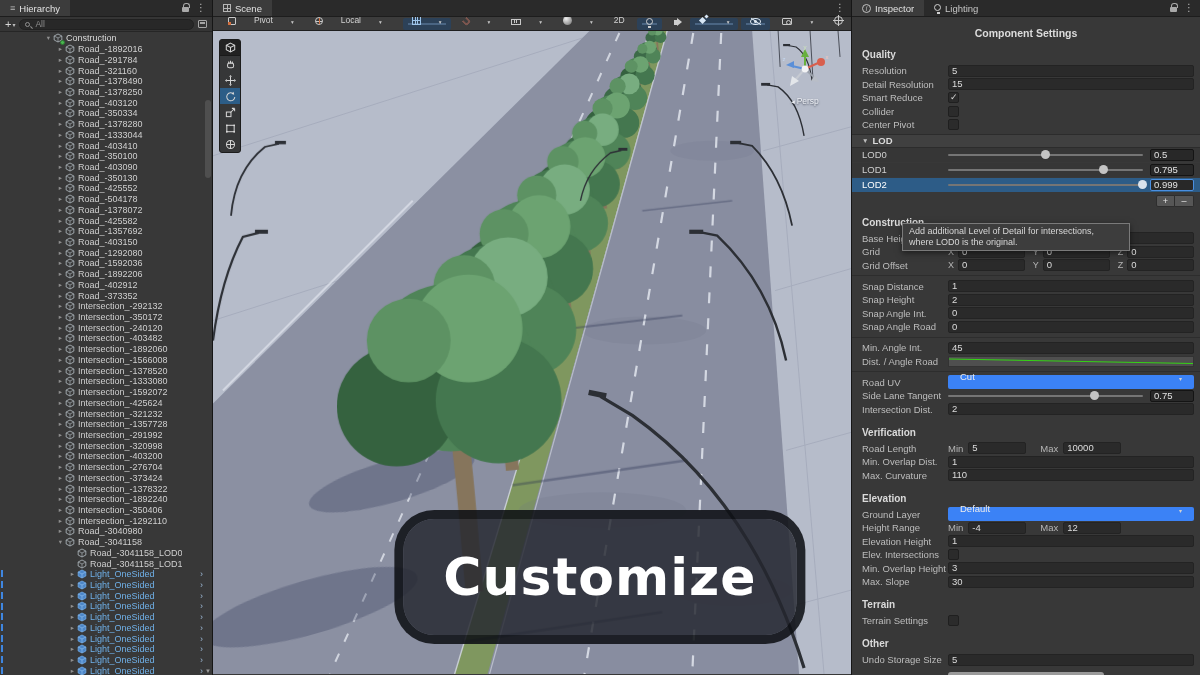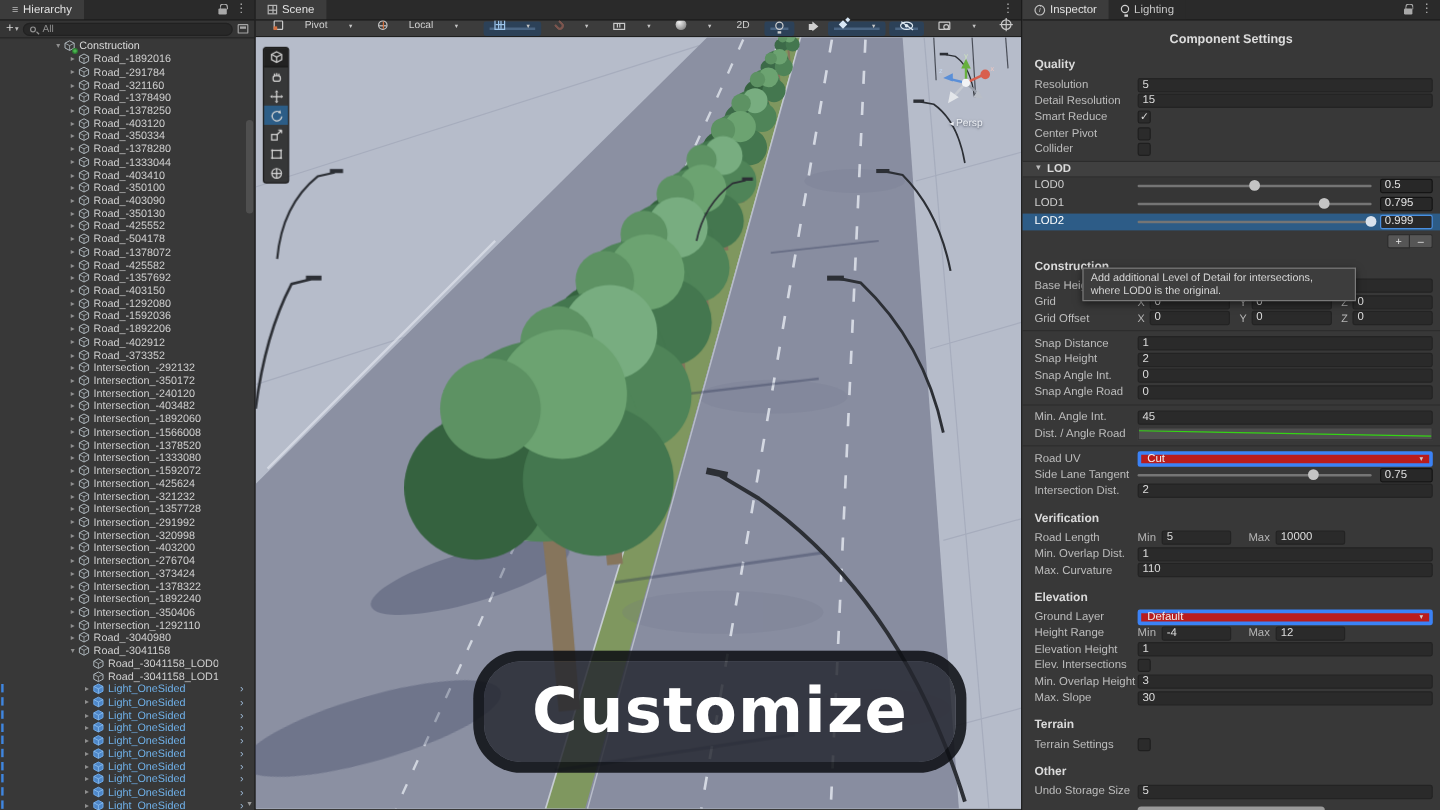--- a/index.html
+++ b/index.html
@@ -87,37 +87,37 @@
   .tool{height:16px;display:flex;align-items:center;justify-content:center}
   .tool.first{background:#222;border-bottom:1px solid #1a1a1a}
   .tool.sel{background:#2c5d87}
   .tool svg{width:11px;height:11px;stroke:#d6d6d6;fill:none;stroke-width:1.1}
   .tool svg .f{fill:#d6d6d6;stroke:none}
   
   .gizmo{position:absolute;right:18px;top:14px;width:56px;text-align:center}
   .gizmo .plabel{margin-top:1px;font-size:8.5px;color:#eceff4;text-shadow:0 1px 2px rgba(20,25,40,.7)}
   .gizmo .plabel::before{content:"◂ ";font-size:7px}
   
-  .badge-overlay{position:absolute;left:387px;bottom:30px;transform:translateX(-50%);background:rgba(35,38,46,.82);border:9px solid rgba(14,16,21,.88);border-radius:40px;padding:12px 40px;background-clip:padding-box}
+  .badge-overlay{position:absolute;left:387px;bottom:30px;transform:translateX(-50%);background:rgba(35,38,46,.82);border:9px solid rgba(14,16,21,.88);border-radius:40px;padding:28px 40px;background-clip:padding-box}
   .badge-overlay span{font-family:"DejaVu Sans","Liberation Sans",sans-serif;font-weight:800;font-size:52px;letter-spacing:1px;color:#fff}
   
   .inspector{background:#383838;border-right:none;font-size:9.5px}
   .ititle{text-align:center;font-weight:bold;font-size:10.5px;color:#dcdcdc;padding:10px 0 2px}
   .ihead{font-weight:bold;font-size:10px;color:#dadada;padding:8px 10px 3px}
   .irow{display:flex;align-items:center;height:12px;margin:1.5px 6px 1.5px 10px}
   .ilabel{width:86px;flex:none;color:#bdbdbd;font-size:9.5px;white-space:nowrap}
   .ifield{flex:1;height:12px;background:#2a2a2a;border:1px solid #232323;border-radius:2px;color:#dcdcdc;padding:0 3px;line-height:10px;font-size:9.5px}
   .cbx{position:relative;width:11px;height:11px;background:#2b2b2b;border:1px solid #1f1f1f;border-radius:2px}
   .cbx.checked::after{content:"✓";position:absolute;left:1px;top:-1px;font-size:9px;color:#d8d8d8}
   .axis{color:#b5b5b5;font-size:9px;margin:0 4px 0 0}
   .vec .ifield{margin-right:8px}
   .vec .ifield:last-child{margin-right:0}
   .mm-lab{color:#b5b5b5;font-size:9.5px;margin-right:5px}
   .mm-f{width:58px;flex:none;margin-right:14px}
-  .dd{flex:1;height:13px;background:#b91c1c;border:3px solid #3b82f6;border-radius:2px;color:#ececec;display:flex;align-items:center;padding:0 5px;font-size:9.5px}
+  .dd{flex:1;height:13px;background:#b91c1c;border:7px solid #3b82f6;border-radius:2px;color:#ececec;display:flex;align-items:flex-end;padding:0 5px;font-size:9.5px}
   .dd .car{margin-left:auto;font-size:6px;color:#d0d0d0}
   .hr{height:1px;background:#2d2d2d;margin:4px 0 4px 0}
   
   .foldout{display:flex;align-items:center;gap:4px;height:14px;background:#404040;border-top:1px solid #2c2c2c;border-bottom:1px solid #2c2c2c;padding:0 10px;font-weight:bold;color:#dadada;font-size:9.5px;margin-top:3px}
   .foldout .fa{font-size:6.5px;color:#bdbdbd}
   .lodrow{display:flex;align-items:center;height:14px;padding:0 6px 0 10px;background:#363636;margin-bottom:1px}
   .lodrow.selected{background:#2d5c87}
   .lodrow .llbl{width:86px;flex:none;font-size:9.5px;color:#cfcfcf}
   .lodrow.selected .llbl{color:#fff}
   .track{position:relative;flex:1;height:2px;background:#757575;border-radius:1px}
@@ -1299,25 +1299,25 @@
     </div>
     <div class="irow">
       <span class="ilabel">Detail Resolution</span>
       <span class="ifield">15</span>
     </div>
     <div class="irow">
       <span class="ilabel">Smart Reduce</span>
       <span class="cbx checked"></span>
     </div>
     <div class="irow">
+      <span class="ilabel">Collider</span>
+      <span class="cbx"></span>
+    </div>
+    <div class="irow">
       <span class="ilabel">Center Pivot</span>
-      <span class="cbx"></span>
-    </div>
-    <div class="irow">
-      <span class="ilabel">Collider</span>
       <span class="cbx"></span>
     </div>
 
     <div class="foldout">
       <span class="fa">▼</span>
       <span>LOD</span>
     </div>
     <div>
 
     <div class="lodrow" style="--percent: 50;">

